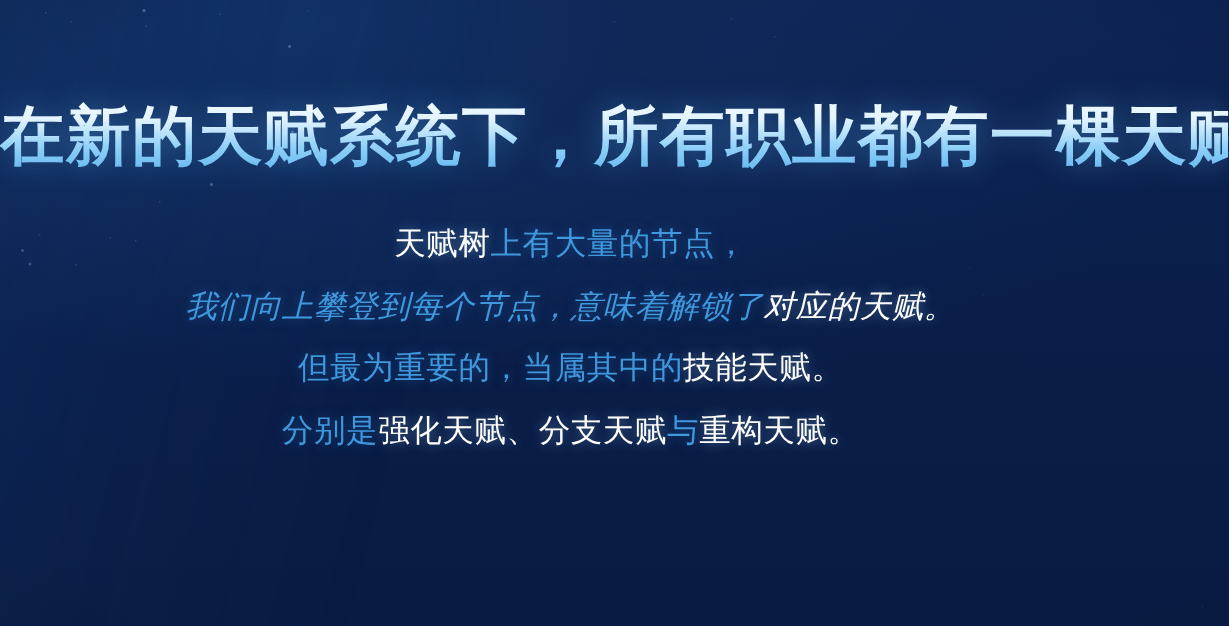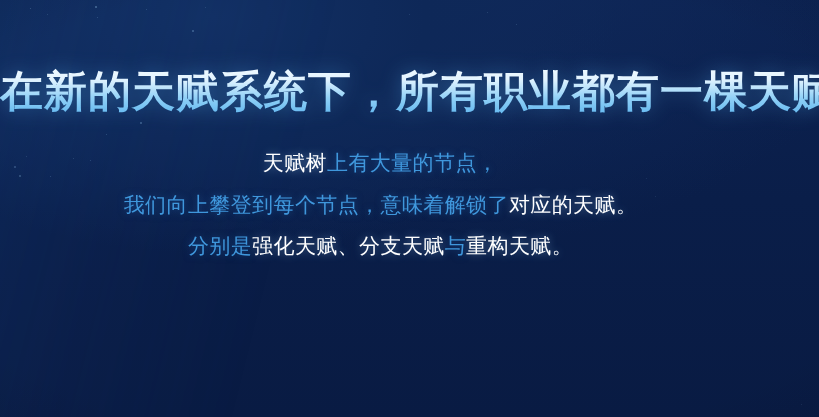--- a/index.html
+++ b/index.html
@@ -128,18 +128,19 @@
       <i style="left: 801px; top: 404px; width: 1px; height: 1px; opacity: 0.14;"></i>
     </div>
   <div class="bg-vignette"></div>
 
   <div class="content">
 
     <h1 class="title">在新的天赋系统下，所有职业都有一棵天赋树。</h1>
 
     <div class="body-block" id="body-block">
         <p class="body-line" style="margin: 0px;"><span class="hl">天赋树</span><span class="">上有大量的节点，</span></p>
-        <p class="body-line" style="margin: 0px;"><span class="">我们向上攀登到每个节点，意味着解锁了</span><span class="hl">对应的天赋。</span></p>
+        <p class="body-line" style="margin: 0px; font-style: italic;"><span class="">我们向上攀登到每个节点，意味着解锁了</span><span class="hl">对应的天赋。</span></p>
+        <p class="body-line" style="margin: 0px;"><span class="">但最为重要的，当属其中的</span><span class="hl">技能天赋。</span></p>
         <p class="body-line" style="margin: 0px; text-align: center;"><span class="">分别是</span><span class="hl">强化天赋、分支天赋</span><span class="">与</span><span class="hl">重构天赋。</span></p>
       </div>
 
   </div>
 </div>
 
 </body></html>

